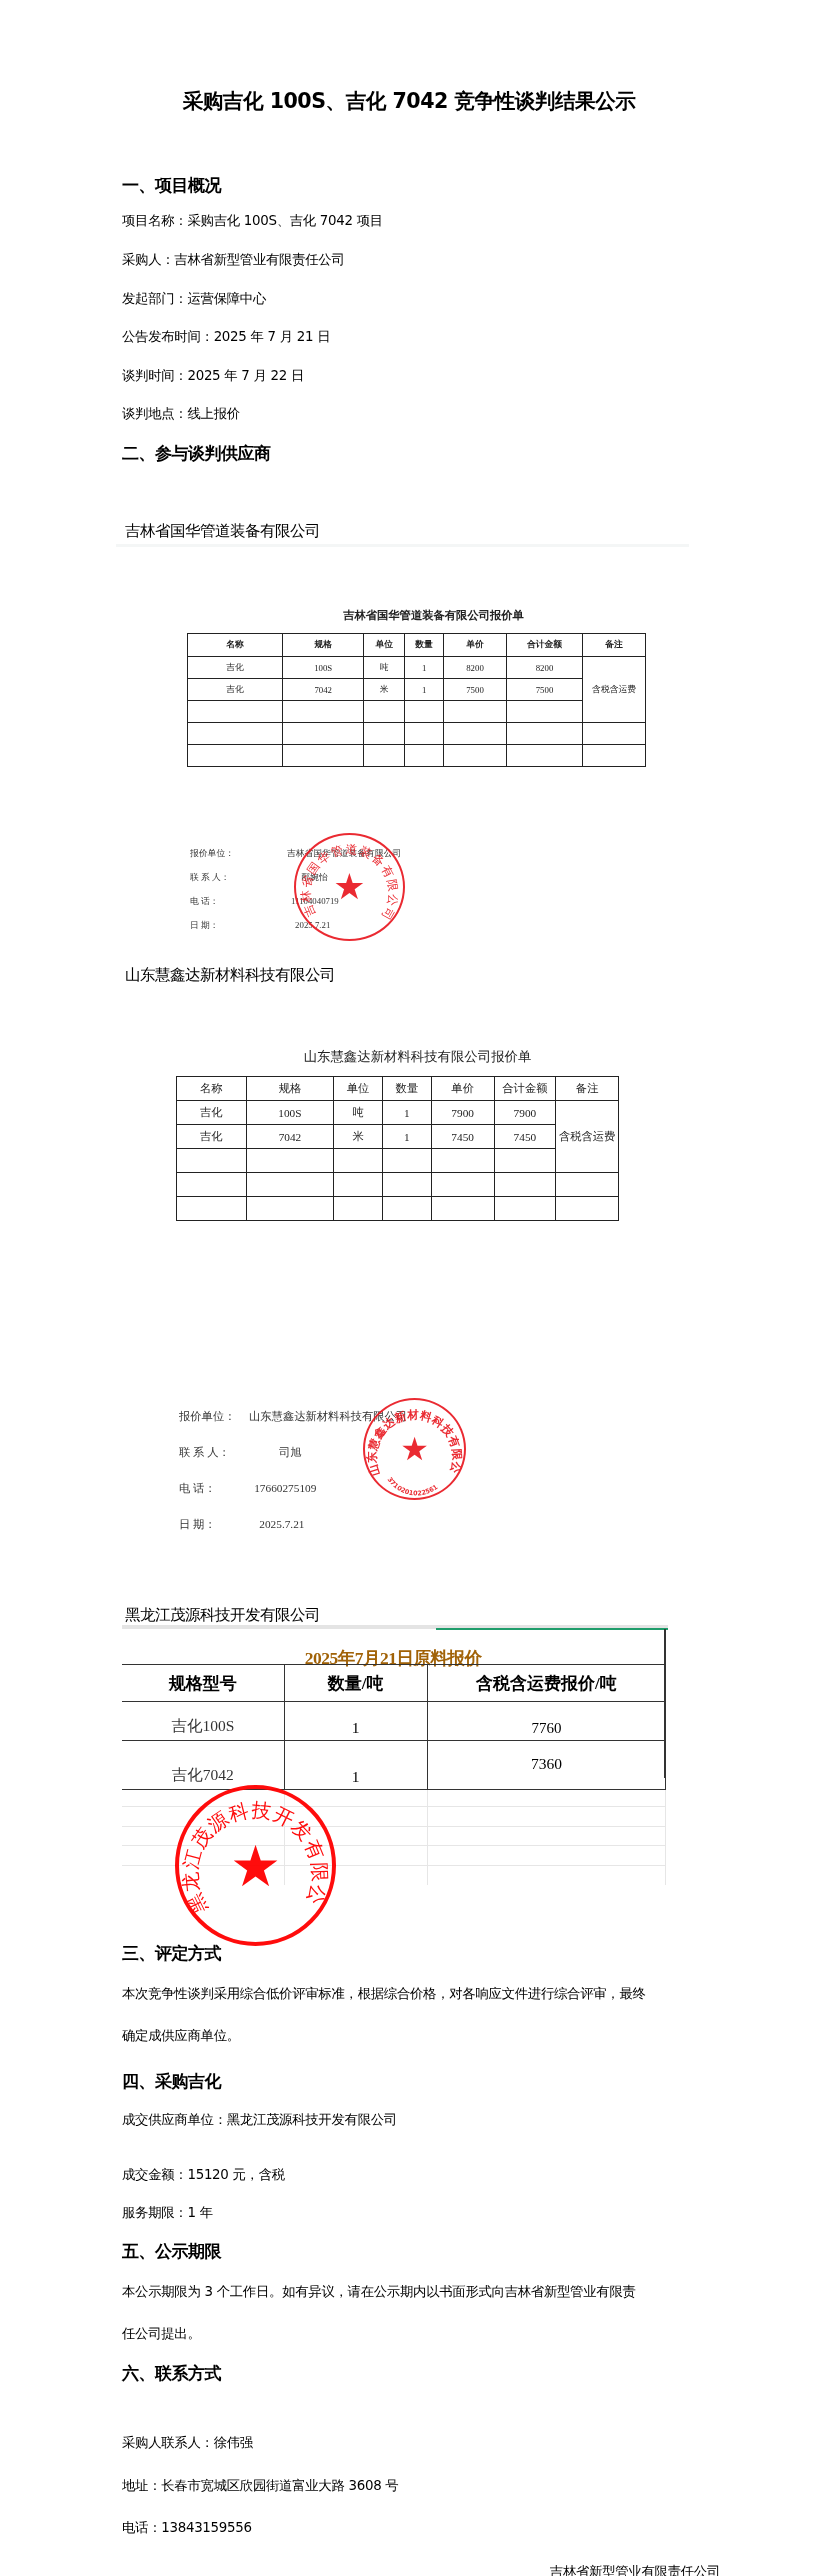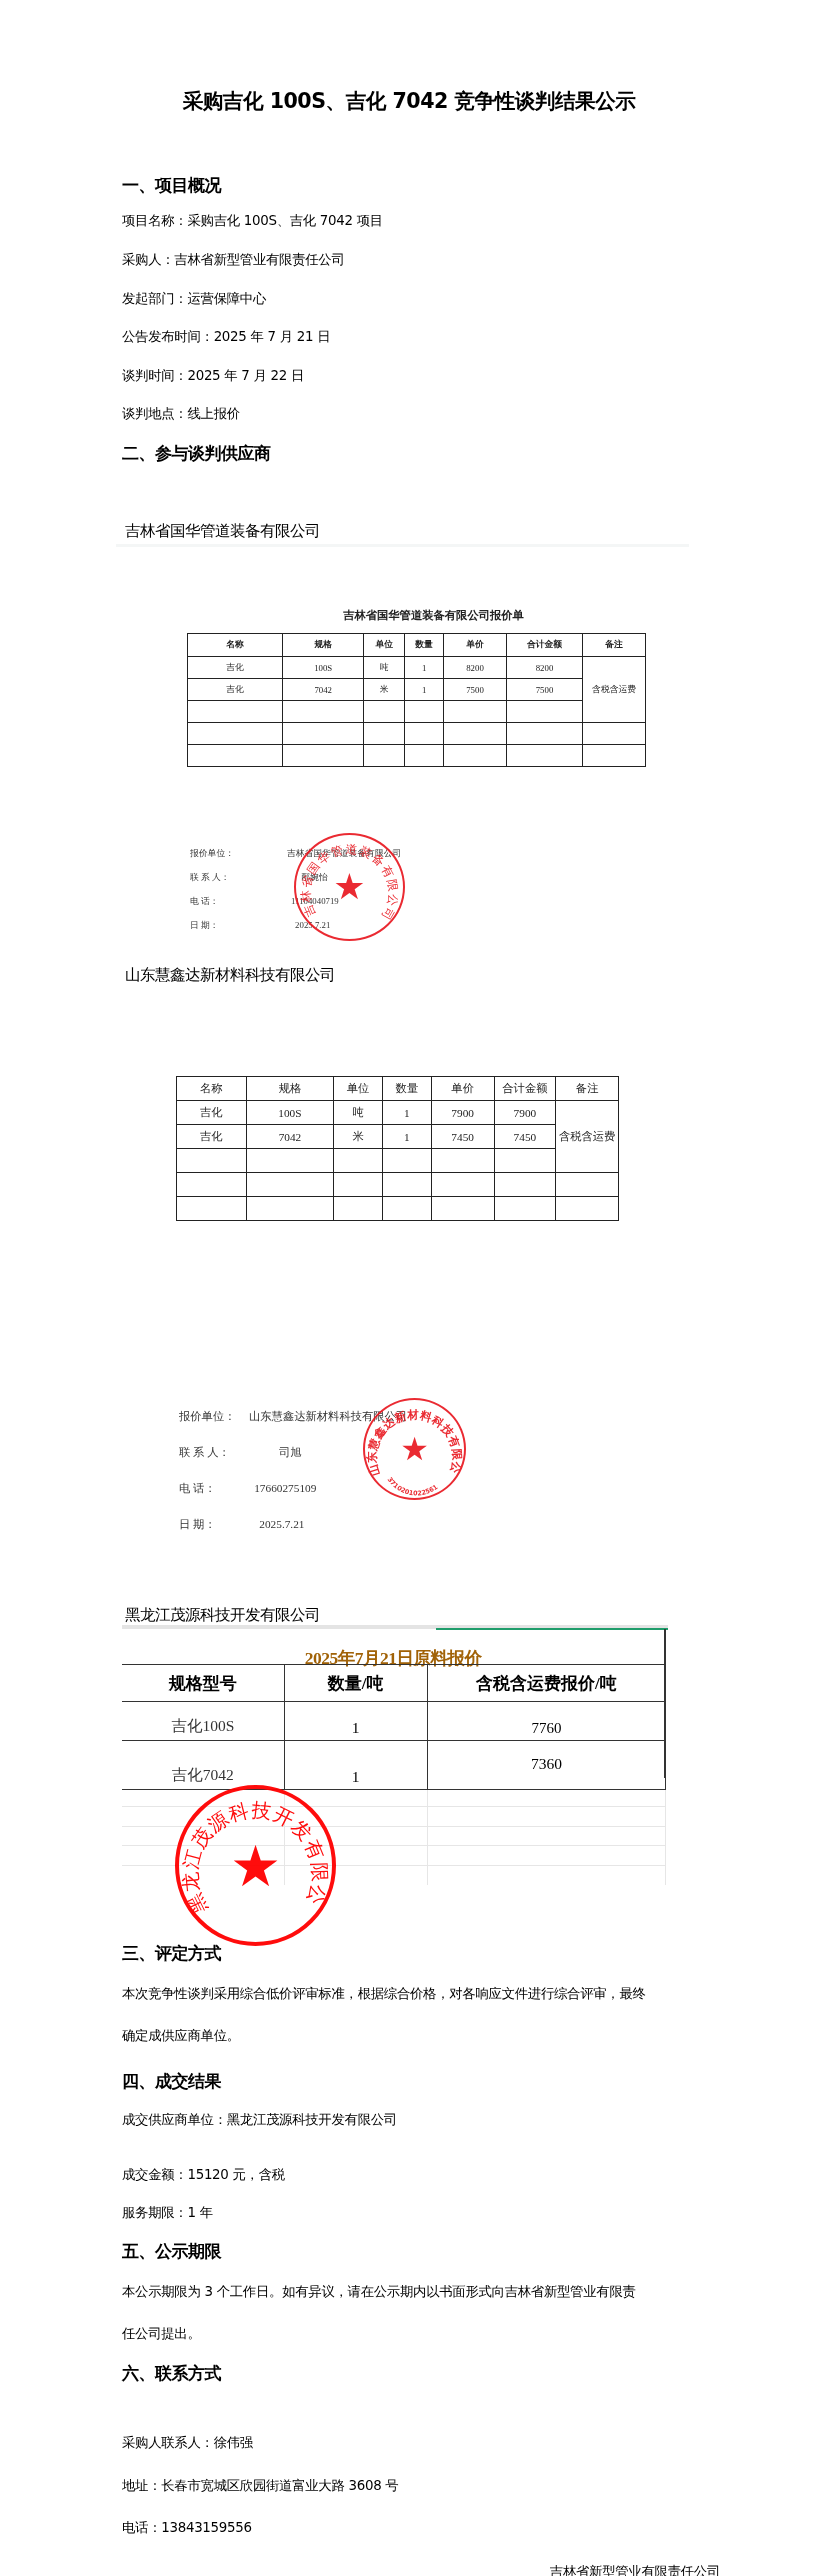--- a/index.html
+++ b/index.html
@@ -133,20 +133,21 @@
       <text font-size="24" fill="#e8141c" font-family="Liberation Serif, DejaVu Serif, serif" letter-spacing="3">
         <textPath href="#arc1">吉林省国华管道装备有限公司</textPath>
       </text>
     </svg>
     <div class="star" style="font-size:36px;">★</div>
   </div>
 </div>
 
 <div class="abs supname" style="top:965px;">山东慧鑫达新材料科技有限公司</div>
 <div class="abs scan" style="left:116px; top:985px; width:572px; height:572px;">
+  <div class="quote-title" style="top:63px; left:31px; font-size:13.4px; font-weight:normal;">山东慧鑫达新材料科技有限公司报价单</div>
   <table class="q" style="left:60px; top:91px; width:443px; font-size:11.3px;">
     <colgroup>
         <col style="width:70px">
         <col style="width:88px">
         <col style="width:49px">
         <col style="width:49px">
         <col style="width:63px">
         <col style="width:62px">
         <col style="width:63px">
       </colgroup>
@@ -305,21 +306,21 @@
       </text>
     </svg>
     <div class="star" style="font-size:57px; color:#ff0000;">★</div>
   </div>
 </div>
 
 <div class="abs h2" style="top:1942px;">三、评定方式</div>
 <div class="abs p" style="top:1985px;">本次竞争性谈判采用综合低价评审标准，根据综合价格，对各响应文件进行综合评审，最终</div>
 <div class="abs p" style="top:2027px;">确定成供应商单位。</div>
 
-<div class="abs h2" style="top:2070px;">四、成交结果</div>
+<div class="abs h2" style="top:2070px;">四、采购吉化</div>
 <div class="abs p" style="top:2111px;">成交供应商单位：黑龙江茂源科技开发有限公司</div>
 <div class="abs p" style="top:2166px;">成交金额：15120 元，含税</div>
 <div class="abs p" style="top:2204px;">服务期限：1 年</div>
 
 <div class="abs h2" style="top:2240px;">五、公示期限</div>
 <div class="abs p" style="top:2283px;">本公示期限为 3 个工作日。如有异议，请在公示期内以书面形式向吉林省新型管业有限责</div>
 <div class="abs p" style="top:2325px;">任公司提出。</div>
 
 <div class="abs h2" style="top:2362px;">六、联系方式</div>
 <div class="abs p" style="top:2434px;">采购人联系人：徐伟强</div>

